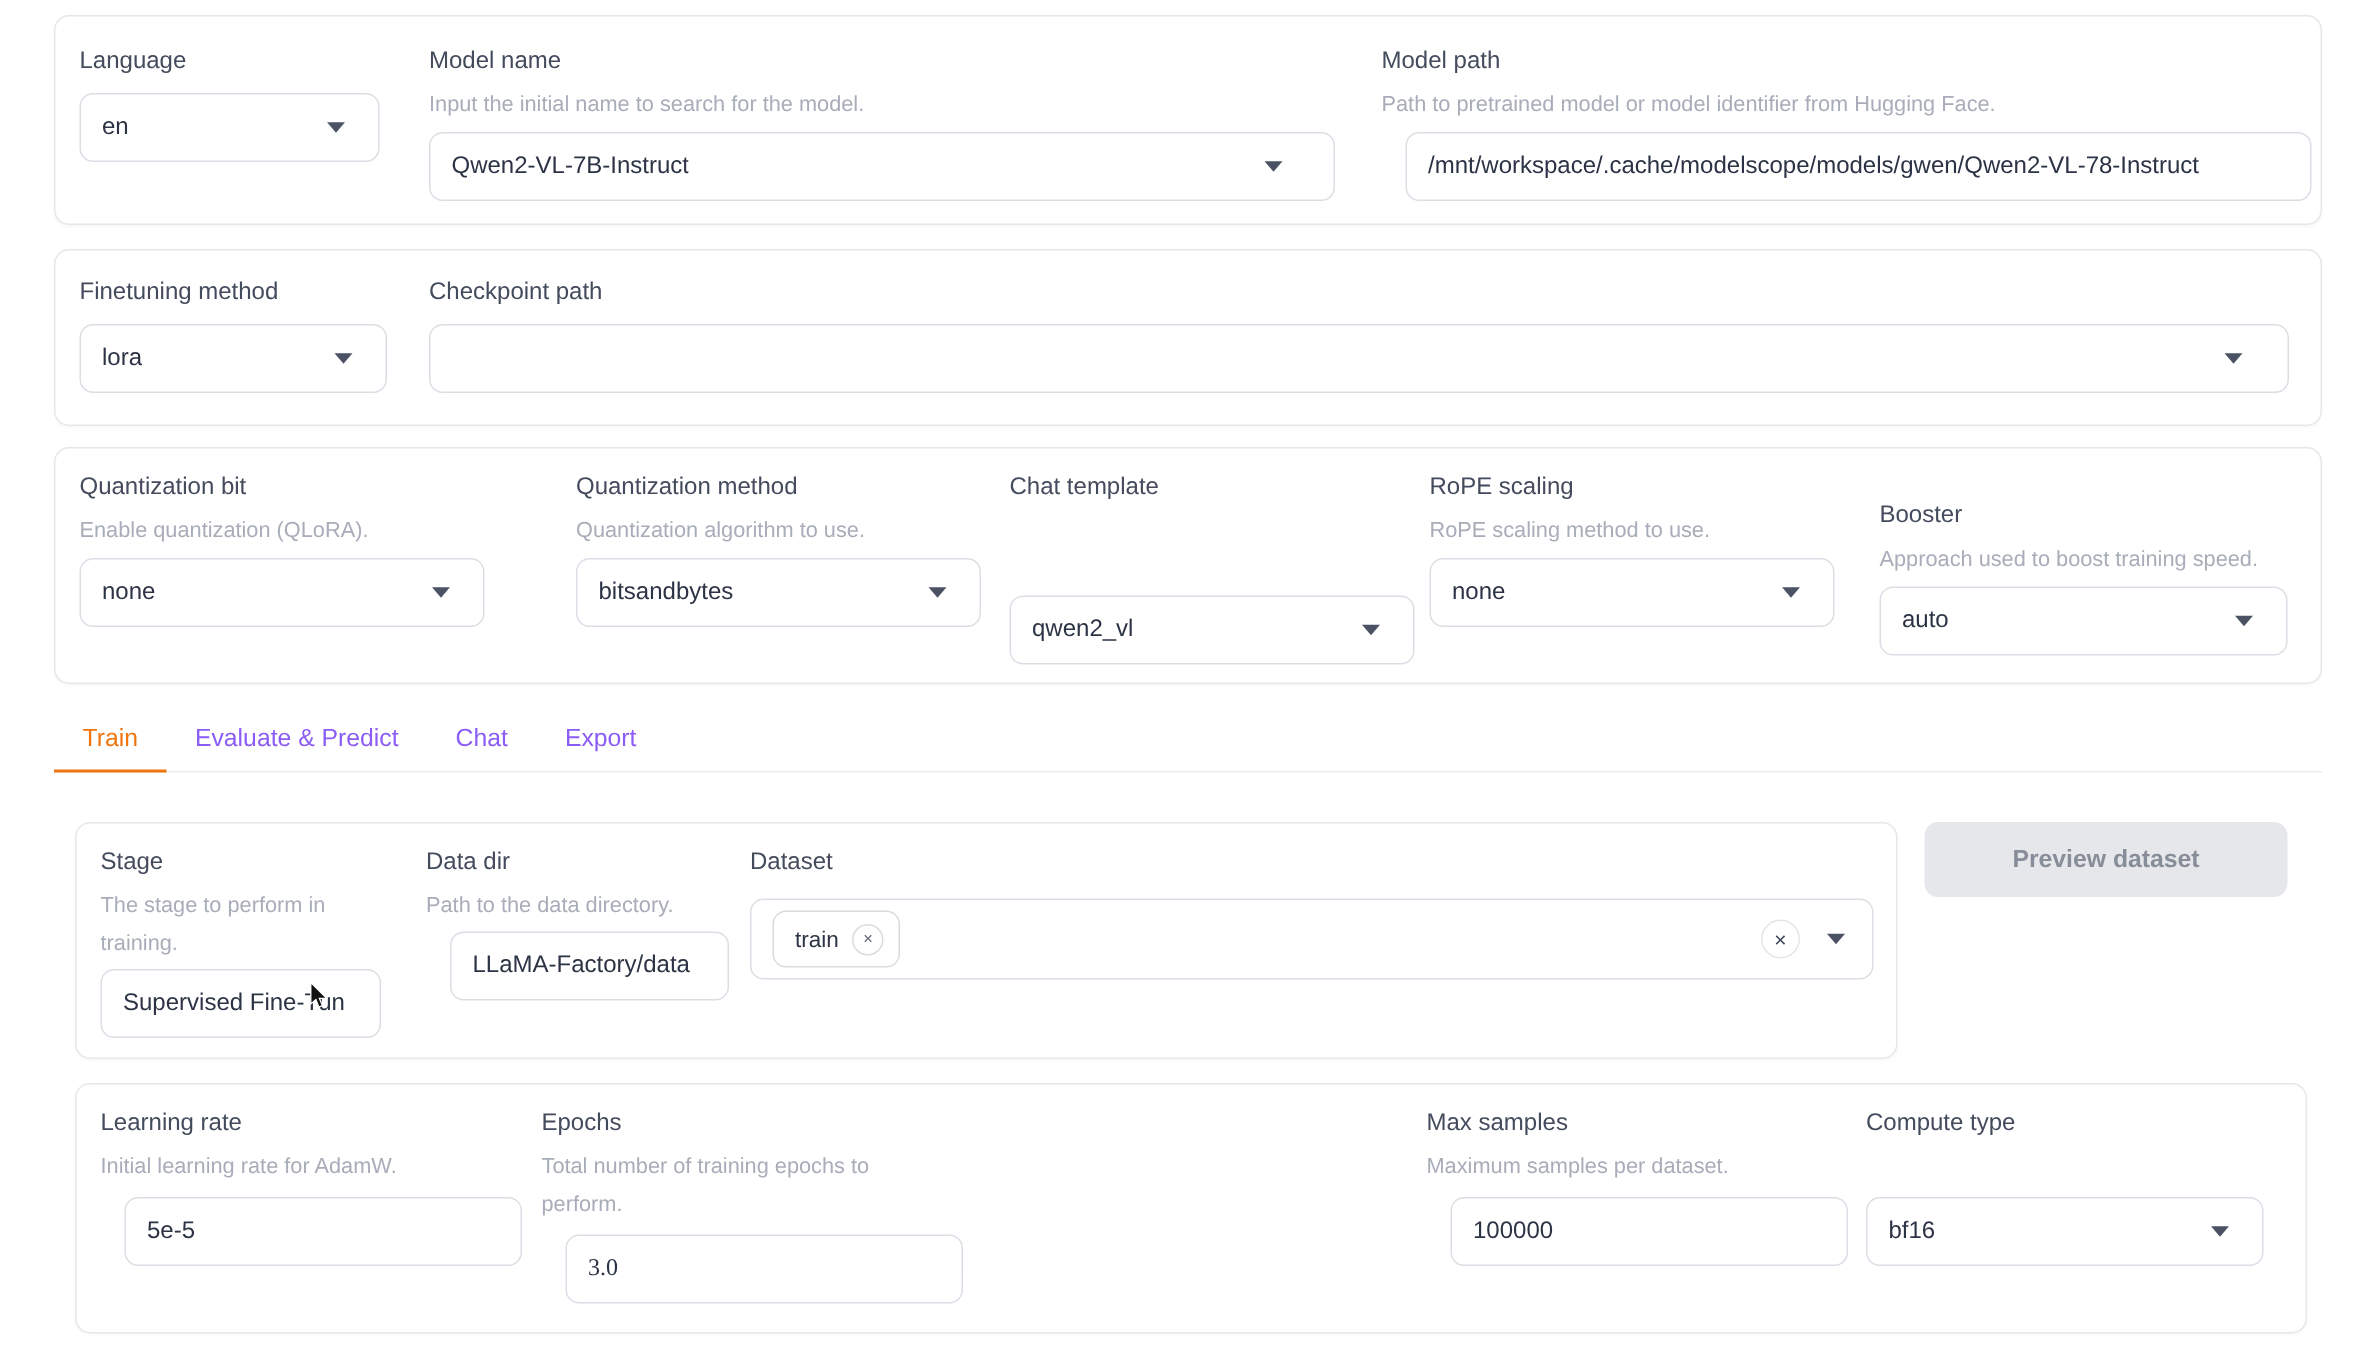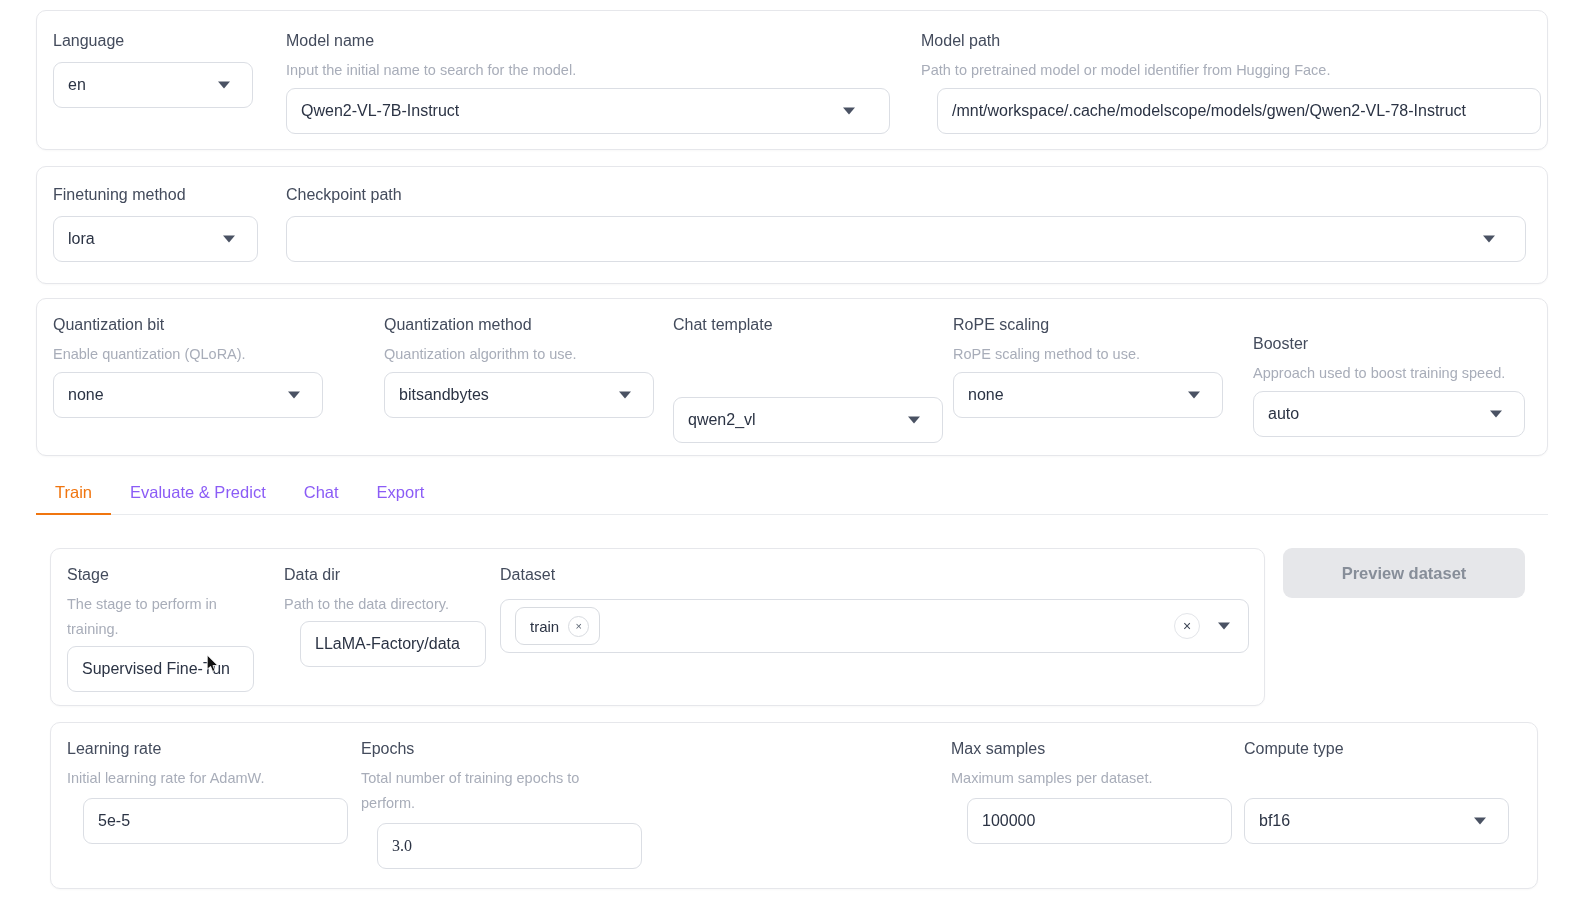--- a/index.html
+++ b/index.html
@@ -137,21 +137,21 @@
     <div class="desc">RoPE scaling method to use.</div>
     <div class="control dd" style="left:0; top:57px; width:270px;">
       <span class="val">none</span>
       <span class="caret"></span>
     </div>
   </div>
 
   <div class="field" style="left:1216px; top:16px; width:272px;margin-top:19px;">
     <div class="label">Booster</div>
     <div class="desc">Approach used to boost training speed.</div>
-    <div class="control dd" style="left:0; top:57px; width:272px;border-radius:10px;">
+    <div class="control dd" style="left:0; top:57px; width:272px;">
       <span class="val">auto</span>
       <span class="caret"></span>
     </div>
   </div>
 
 </section>
 
 <div class="tabbar">
   <div class="tab active">Train</div>
   <div class="tab">Evaluate &amp; Predict</div>

